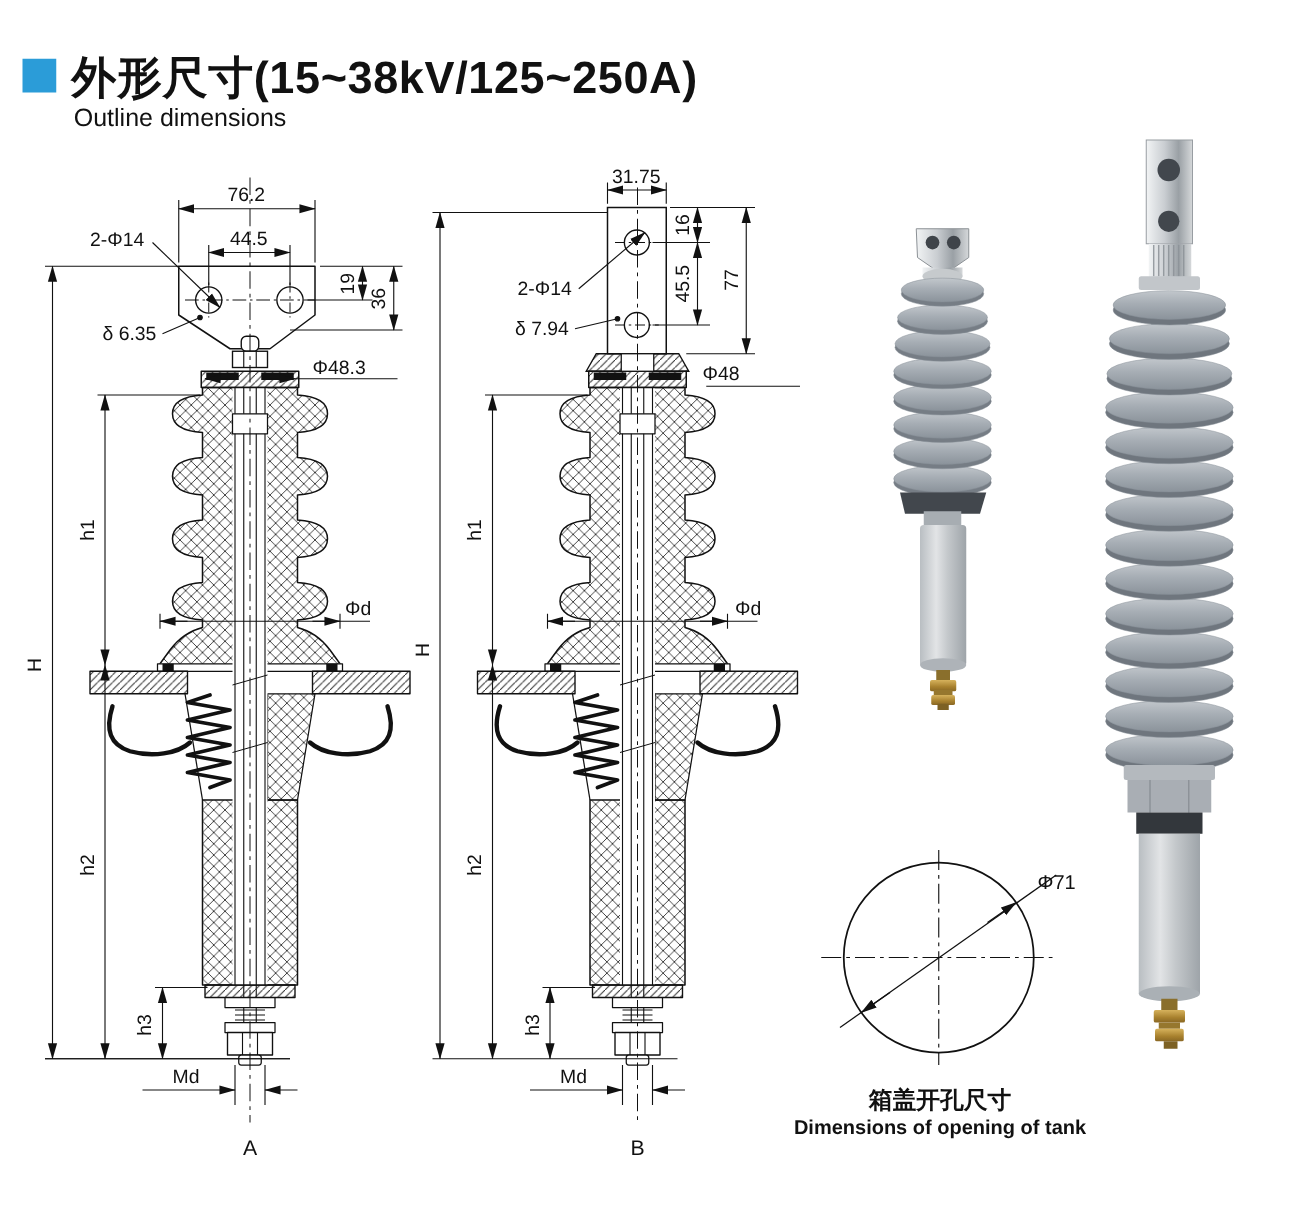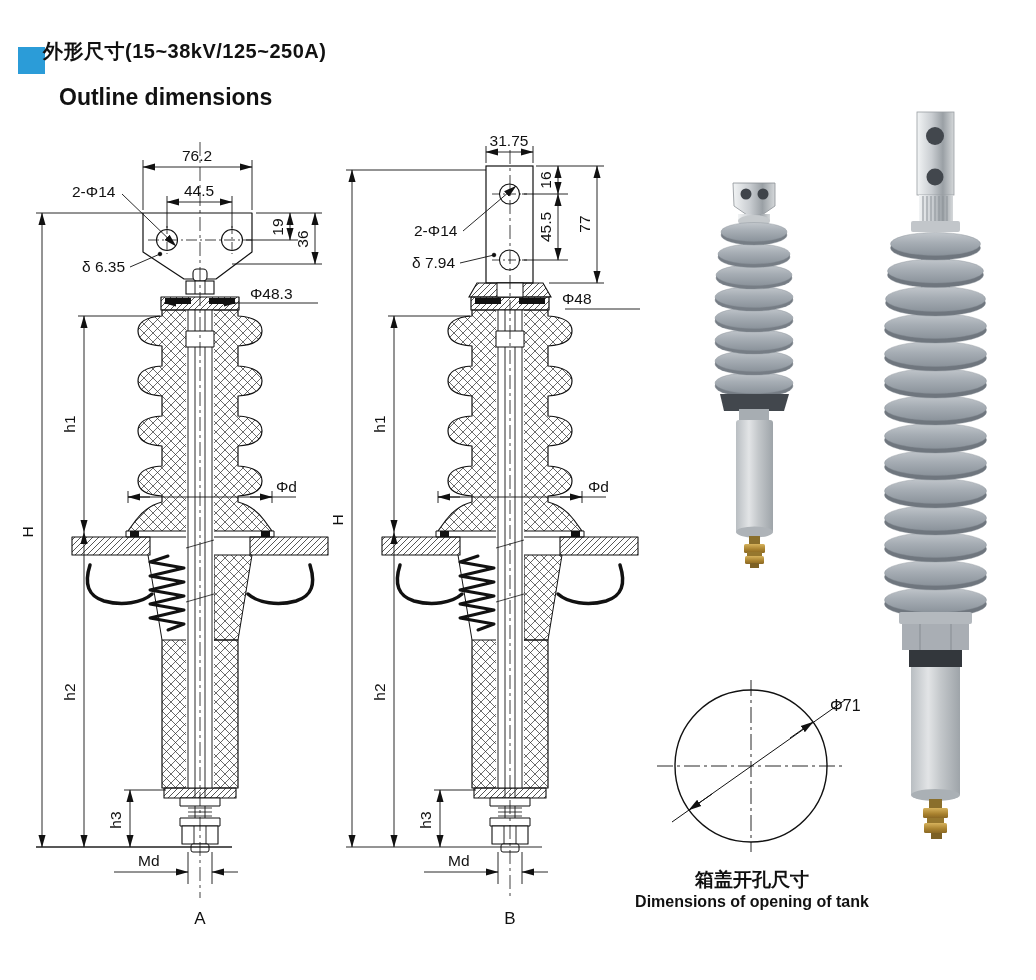--- a/index.html
+++ b/index.html
@@ -1,21 +1,21 @@
 <!DOCTYPE html>
 <html><head>
 <meta charset="utf-8">
 <style>
   html,body{margin:0;padding:0;background:#ffffff;}
   .page{position:relative;width:1036px;height:980px;background:#fff;overflow:hidden;
         font-family:"Liberation Sans", sans-serif;color:#111;}
   .hdr-bullet{position:absolute;left:18px;top:47px;width:27px;height:27px;}
-  .hdr-title{position:absolute;left:43px;top:38px;font-size:20px;font-weight:bold;
+  .hdr-title{position:absolute;left:57px;top:38px;font-size:36px;font-weight:bold;
              letter-spacing:0.5px;white-space:nowrap;}
-  .hdr-sub{position:absolute;left:59px;top:84px;font-size:23px;font-weight:bold;}
+  .hdr-sub{position:absolute;left:59px;top:84px;font-size:20px;font-weight:normal;}
   svg{position:absolute;left:0;top:0;}
   svg text{font-family:"Liberation Sans", sans-serif;fill:#111;}
   .dim{font-size:15.5px;}
   .cap-label{font-size:17px;}
   .zh-cap{font-size:19px;font-weight:bold;}
   .en-cap{font-size:16px;font-weight:bold;}
   .phi71{font-size:16px;}
 </style>
 </head>
 <body>

